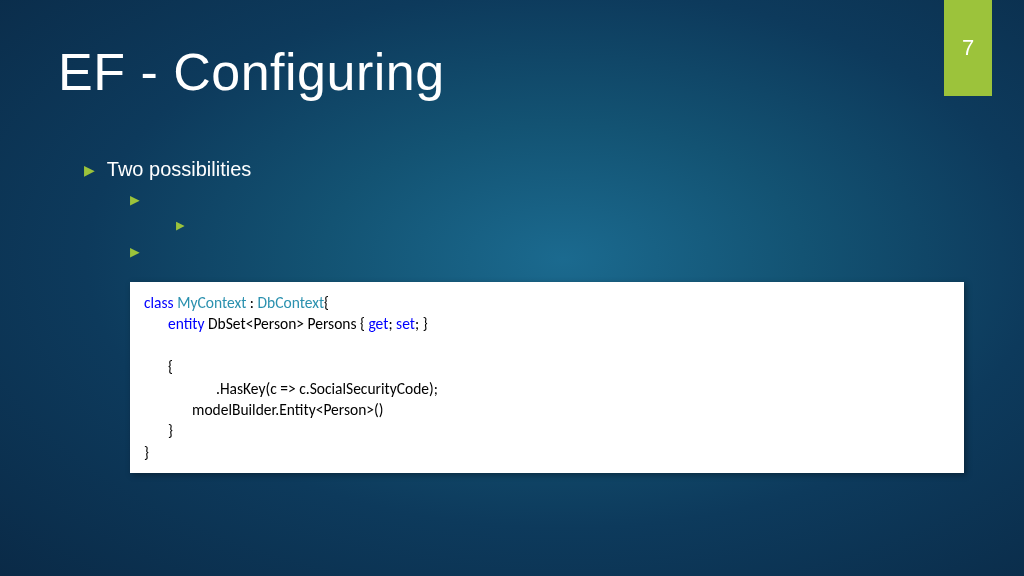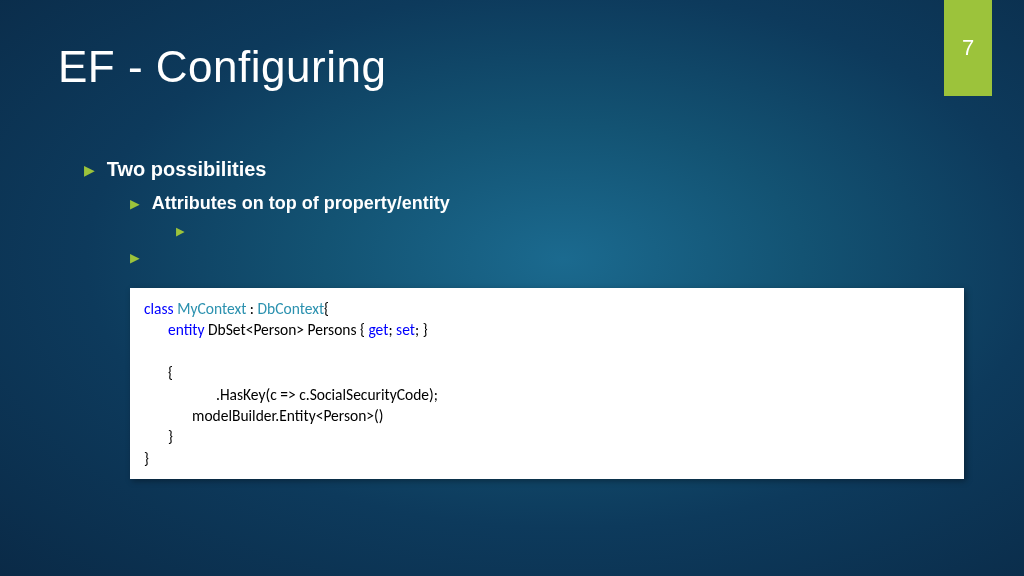--- a/index.html
+++ b/index.html
@@ -23,21 +23,21 @@
     align-items: center;
     justify-content: center;
     font-size: 22px;
     font-weight: 300;
     color: #ffffff;
   }
   .title {
     position: absolute;
     top: 42px;
     left: 58px;
-    font-size: 44px;
+    font-size: 52px;
     font-weight: 300;
     letter-spacing: 0.5px;
   }
   .content {
     position: absolute;
     top: 158px;
     left: 84px;
     right: 60px;
   }
   .bullet-row {
@@ -48,21 +48,21 @@
   .lvl1 { margin-left: 0; font-size: 20px; }
   .lvl2 { margin-left: 46px; font-size: 18px; }
   .lvl3 { margin-left: 92px; font-size: 16px; }
   .arrow {
     color: #9cc33b;
     margin-right: 12px;
     font-size: 0.7em;
     position: relative;
     top: -1px;
   }
-  .bullet-text { font-weight: 700; }
+  .bullet-text { font-weight: 400; }
   .code-block {
     background: #ffffff;
     margin-top: 22px;
     margin-left: 46px;
     padding: 10px 14px 10px 14px;
     font-family: Calibri, "Segoe UI", Arial, sans-serif;
     font-size: 15.5px;
     line-height: 1.38;
     color: #000000;
     box-shadow: 2px 2px 6px rgba(0,0,0,0.35);
@@ -86,21 +86,20 @@
 
 <div class="content">
 
   <div class="bullet-row lvl1">
     <span class="arrow">▶</span>
     <span class="bullet-text">Two possibilities</span>
   </div>
 
   <div class="bullet-row lvl2">
     <span class="arrow">▶</span>
-    <span class="bullet-text">Attributes on top of property/entity</span>
   </div>
 
   <div class="bullet-row lvl3">
     <span class="arrow">▶</span>
   </div>
 
   <div class="bullet-row lvl2">
     <span class="arrow">▶</span>
   </div>
 

